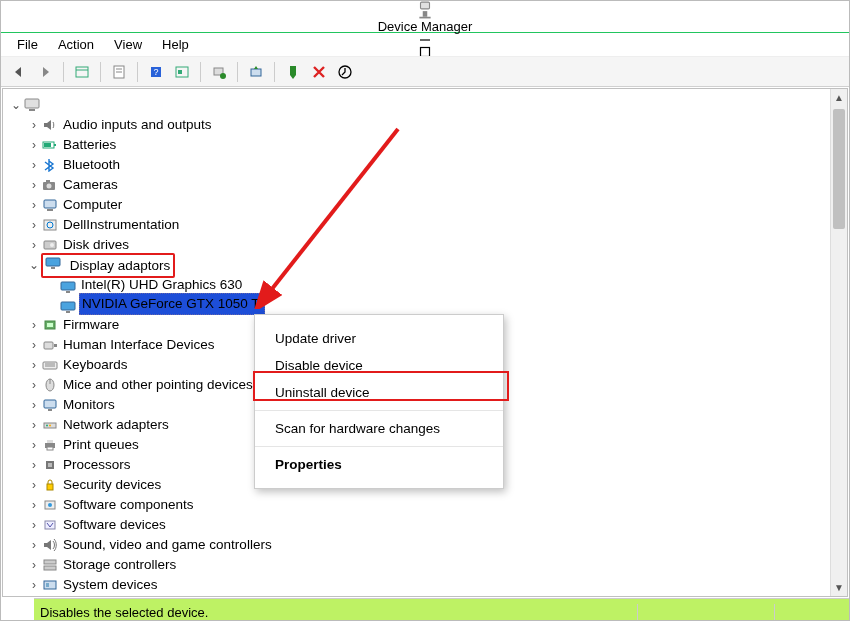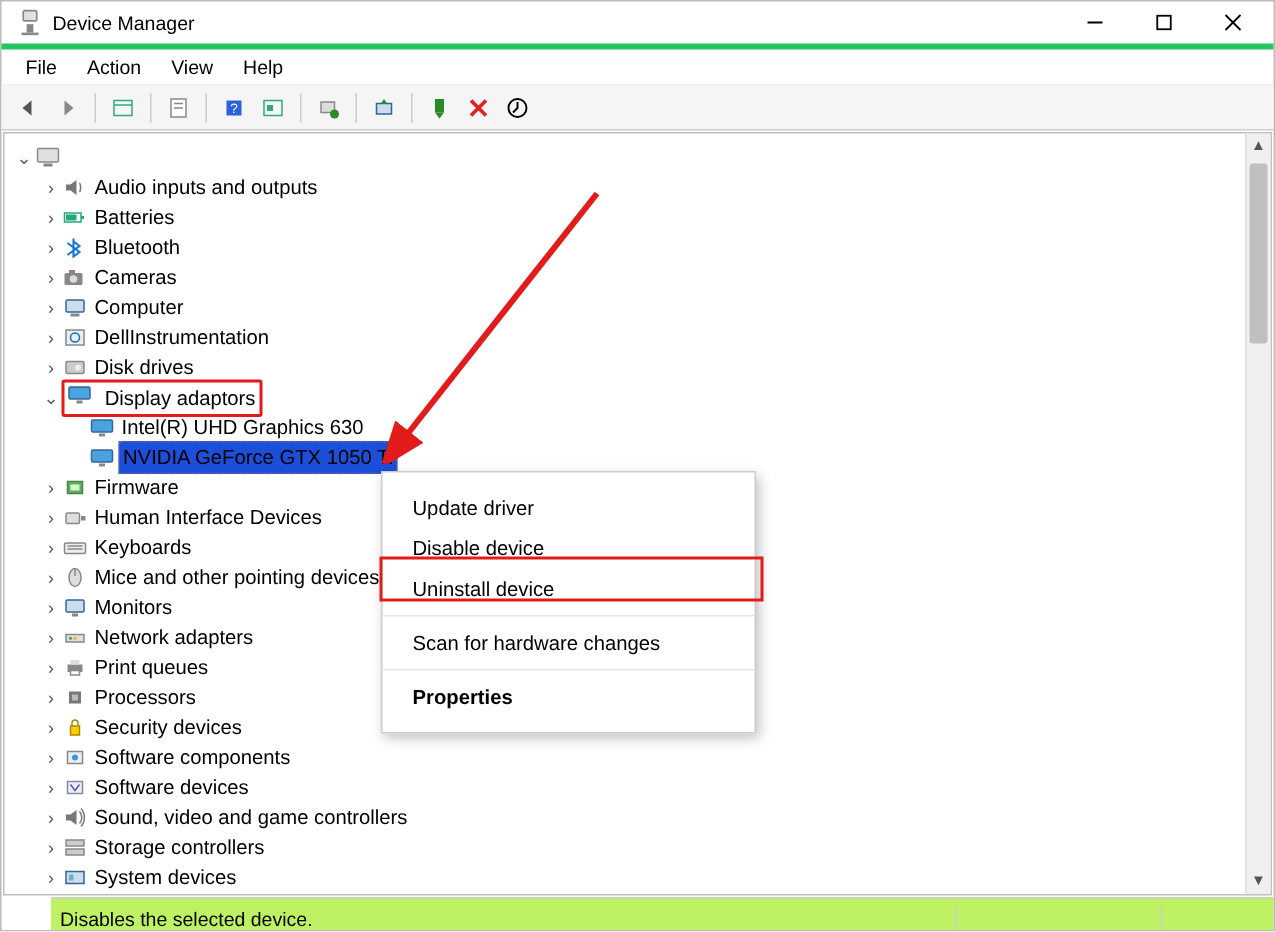--- a/index.html
+++ b/index.html
@@ -1,19 +1,19 @@
 <!DOCTYPE html>
 <html><head>
 <meta charset="utf-8">
 <style>
   * { box-sizing: border-box; font-family: "Segoe UI", Tahoma, sans-serif; }
   body { margin: 0; width: 850px; height: 621px; background: #fff; overflow: hidden; font-size: 13px; color: #000; }
   .window { width: 100%; height: 100%; display: flex; flex-direction: column; border: 1px solid #bbb; }
   
-  .titlebar { height: 32px; display: flex; align-items: center; padding: 0 4px; border-bottom: 4px solid #22c55e; }
+  .titlebar { height: 32px; display: flex; align-items: center; padding: 0 4px; border-bottom: 1px solid #22c55e; flex-direction: column; }
   .titlebar .app-icon { width: 18px; height: 18px; margin: 0 6px; display:flex; align-items:center; justify-content:center; }
   .titlebar .title { font-size: 13px; }
   .titlebar .spacer { flex: 1; }
   .titlebar .winbtn { width: 46px; height: 32px; display:flex; align-items:center; justify-content:center; }
   .winbtn svg { width:12px; height:12px; stroke:#000; stroke-width:1.2; fill:none; }
   
   .menubar { height: 24px; display:flex; align-items:center; padding: 0 6px; gap: 0; border-bottom:1px solid #eee;text-align:right; }
   .menubar .menuitem { padding: 2px 10px; font-size: 13px; }
   
   .toolbar { height: 30px; display:flex; align-items:center; padding: 0 6px; gap: 2px; border-bottom:1px solid #d0d0d0; background:#f5f5f5; }
@@ -27,21 +27,21 @@
   .scroll .arrow { position:absolute; left:0; right:0; height:17px; display:flex; align-items:center; justify-content:center; color:#555; font-size:10px; }
   .scroll .arrow.up { top:0; } .scroll .arrow.down { bottom:0; }
   .tree { padding: 6px 2px 6px 6px; font-size: 13.5px; line-height: 20px; }
   .node { display:flex; align-items:center; height:20px; white-space:nowrap; }
   .expander { width:14px; text-align:center; color:#555; font-size:12px; user-select:none; display:inline-flex; align-items:center; justify-content:center; }
   .icon { width:18px; height:16px; display:inline-flex; align-items:center; justify-content:center; margin-right:2px; }
   .icon svg { width:16px; height:14px; }
   .label { padding:0 2px; }
   .indent0 { padding-left:0px; }
   .indent1 { padding-left:18px; }
-  .indent2 { padding-left:36px; }
+  .indent2 { padding-left:36px;align-items:flex-end; }
   .selected .label { background:#1d4ed8; border:1px dotted #66a; padding:0 2px; }
   .highlight-box { border:2px solid #e21b1b; border-radius:2px; padding:0 1px; }
   
   .contextmenu { position:absolute; background:#fff; border:1px solid #ccc; box-shadow:2px 3px 8px rgba(0,0,0,.25); padding:10px 0; font-size:13.5px; min-width:250px; }
   .contextmenu .cmitem { padding:6px 20px; }
   .contextmenu .cmsep { height:1px; background:#e5e5e5; margin:4px 0; }
   .contextmenu .cmitem.bold { font-weight:600; }
   .cm-highlight { border:2px solid #e21b1b; position:absolute; pointer-events:none; }
   
   .statusbar { height:22px; border-top:1px solid #ccc; display:flex; align-items:flex-end; padding:0 6px; font-size:13px; background:#bef264;margin-left:33px; }

